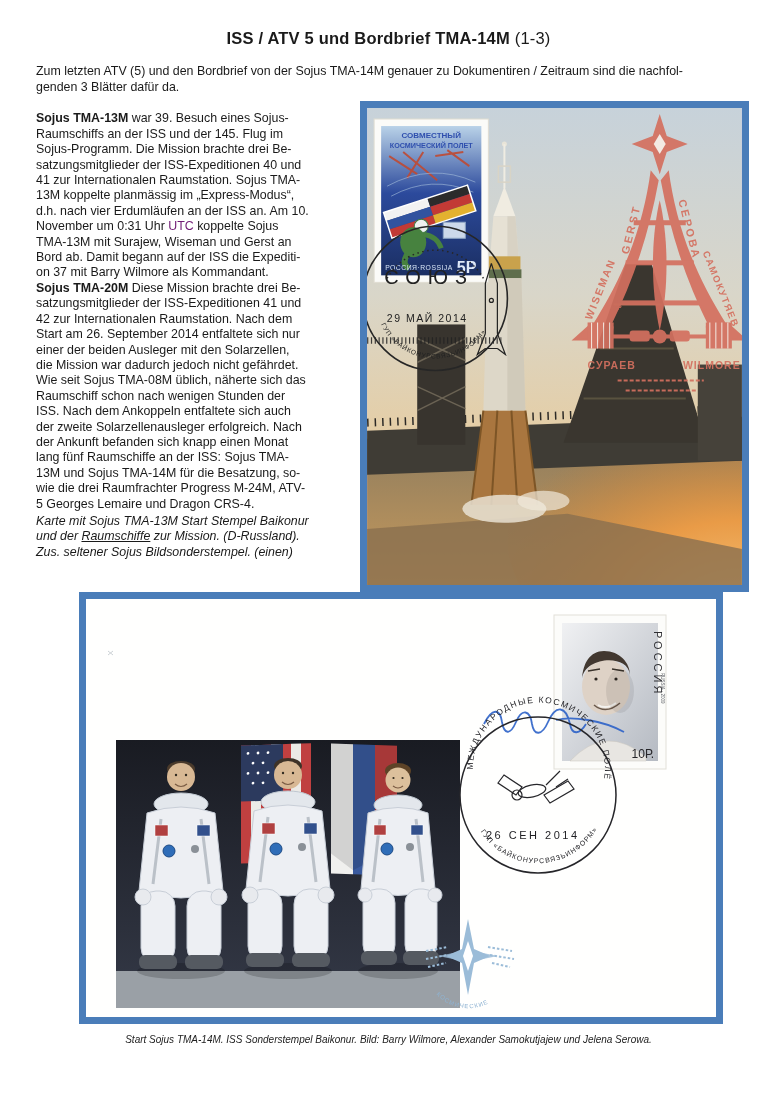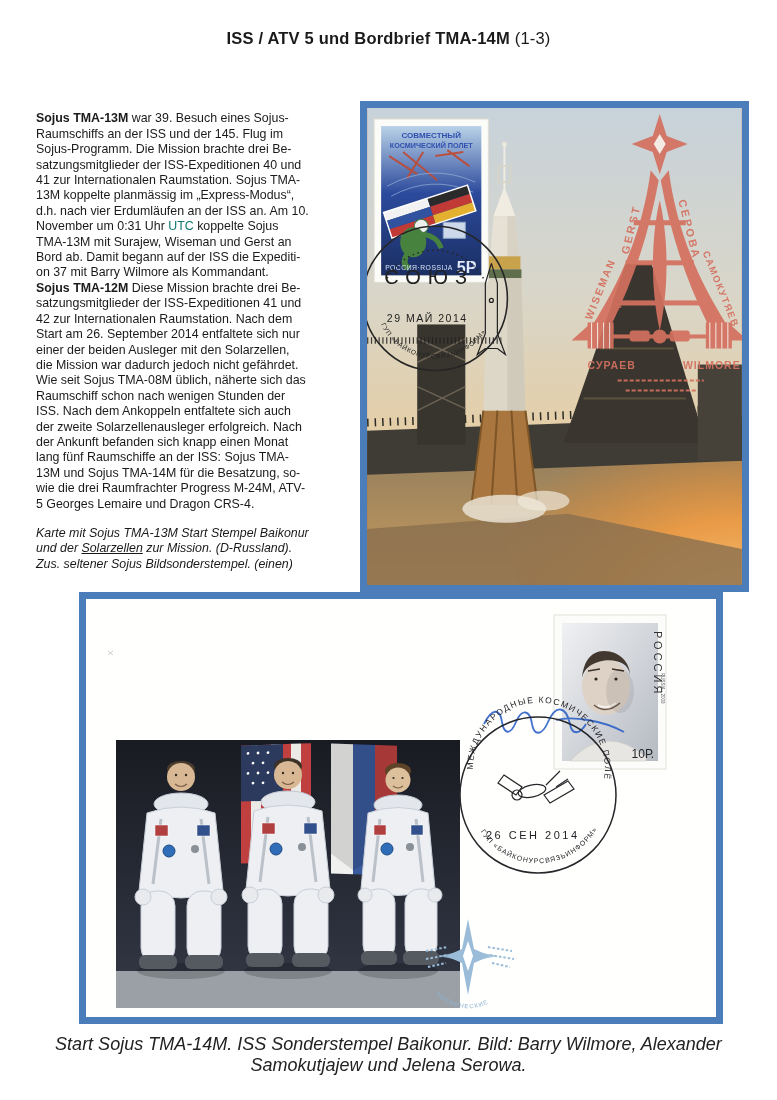--- a/index.html
+++ b/index.html
@@ -5,67 +5,69 @@
   html,body{margin:0;padding:0;background:#ffffff;}
   .page{position:relative;width:777px;height:1100px;background:#fff;overflow:hidden;
         font-family:"Liberation Sans","DejaVu Sans",sans-serif;color:#1a1a1a;}
   .title{position:absolute;top:29px;left:0;width:100%;text-align:center;
          font-size:16.5px;font-weight:bold;letter-spacing:.2px;}
   .title .suffix{font-weight:normal;}
   .intro{position:absolute;left:36px;top:64px;width:724px;font-size:12.4px;
          line-height:15.5px;white-space:pre-line;}
   .column{position:absolute;left:36px;top:96px;width:330px;font-size:12.4px;
           line-height:15.4px;white-space:pre-line;}
-  .side-caption{margin-top:14px;font-style:italic;white-space:pre-line;}
-  .frame{position:absolute;border:7px solid var(--frame,#4a7db9);box-sizing:border-box;background:#c2410c;}
+  .side-caption{margin-top:2px;font-style:italic;white-space:pre-line;}
+  .frame{position:absolute;border:7px solid var(--frame,#4a7db9);box-sizing:border-box;background:#c4b5fd;}
   .postcard{left:360px;top:101px;width:389px;height:491px;}
   .envelope{left:79px;top:592px;width:644px;height:432px;}
   .frame svg{display:block;width:100%;height:100%;}
   .bottom-caption{position:absolute;left:0;top:1034px;width:100%;text-align:center;
-                  font-style:italic;font-size:18px;color:#222;}
+                  font-style:italic;font-size:10px;color:#222;}
 </style>
 </head>
 <body>
 
 <div class="page">
 
   <div class="title">
     <span>ISS / ATV 5 und Bordbrief TMA-14M</span><span class="suffix"> (1-3)</span>
   </div>
 
+  <div class="intro">Zum letzten ATV (5) und den Bordbrief von der Sojus TMA-14M genauer zu Dokumentiren / Zeitraum sind die nachfol-
+genden 3 Blätter dafür da.</div>
 
   <div class="column">
     <span><span style="font-weight: bold;">Sojus TMA-13M</span><span> war 39. Besuch eines Sojus-
 Raumschiffs an der ISS und der 145. Flug im
 Sojus-Programm. Die Mission brachte drei Be-
 satzungsmitglieder der ISS-Expeditionen 40 und
 41 zur Internationalen Raumstation. Sojus TMA-
 13M koppelte planmässig im „Express-Modus“,
 d.h. nach vier Erdumläufen an der ISS an. Am 10.
-November um 0:31 Uhr </span><span style="color: #0f766e;">UTC</span><span> koppelte Sojus
+November um 0:31 Uhr </span><span style="color: #701a75;">UTC</span><span> koppelte Sojus
 TMA-13M mit Surajew, Wiseman und Gerst an
 Bord ab. Damit begann auf der ISS die Expediti-
 on 37 mit Barry Wilmore als Kommandant.
-</span></span><span><span style="font-weight: bold;">Sojus TMA-12M</span><span> Diese Mission brachte drei Be-
+</span></span><span><span style="font-weight: bold;">Sojus TMA-20M</span><span> Diese Mission brachte drei Be-
 satzungsmitglieder der ISS-Expeditionen 41 und
 42 zur Internationalen Raumstation. Nach dem
 Start am 26. September 2014 entfaltete sich nur
 einer der beiden Ausleger mit den Solarzellen,
 die Mission war dadurch jedoch nicht gefährdet.
 Wie seit Sojus TMA-08M üblich, näherte sich das
 Raumschiff schon nach wenigen Stunden der
 ISS. Nach dem Ankoppeln entfaltete sich auch
 der zweite Solarzellenausleger erfolgreich. Nach
 der Ankunft befanden sich knapp einen Monat
 lang fünf Raumschiffe an der ISS: Sojus TMA-
 13M und Sojus TMA-14M für die Besatzung, so-
 wie die drei Raumfrachter Progress M-24M, ATV-
 5 Georges Lemaire und Dragon CRS-4.</span></span>
     <div class="side-caption"><span>Karte mit Sojus TMA-13M Start Stempel Baikonur
-und der </span><span style="text-decoration: underline;">Solarzellen</span><span> zur Mission. (D-Russland).
+und der </span><span style="text-decoration: underline;">Raumschiffe</span><span> zur Mission. (D-Russland).
 Zus. seltener Sojus Bildsonderstempel. (einen)</span></div>
   </div>
 
   <div class="frame postcard">
     <svg viewBox="0 0 374 476">
       <defs>
         <linearGradient id="sky" x1="0" y1="0" x2="0" y2="1">
           <stop offset="0" stop-color="#c7d2da"></stop>
             <stop offset="0.55" stop-color="#d9d6c9"></stop>
             <stop offset="1" stop-color="#e6cda2"></stop>

